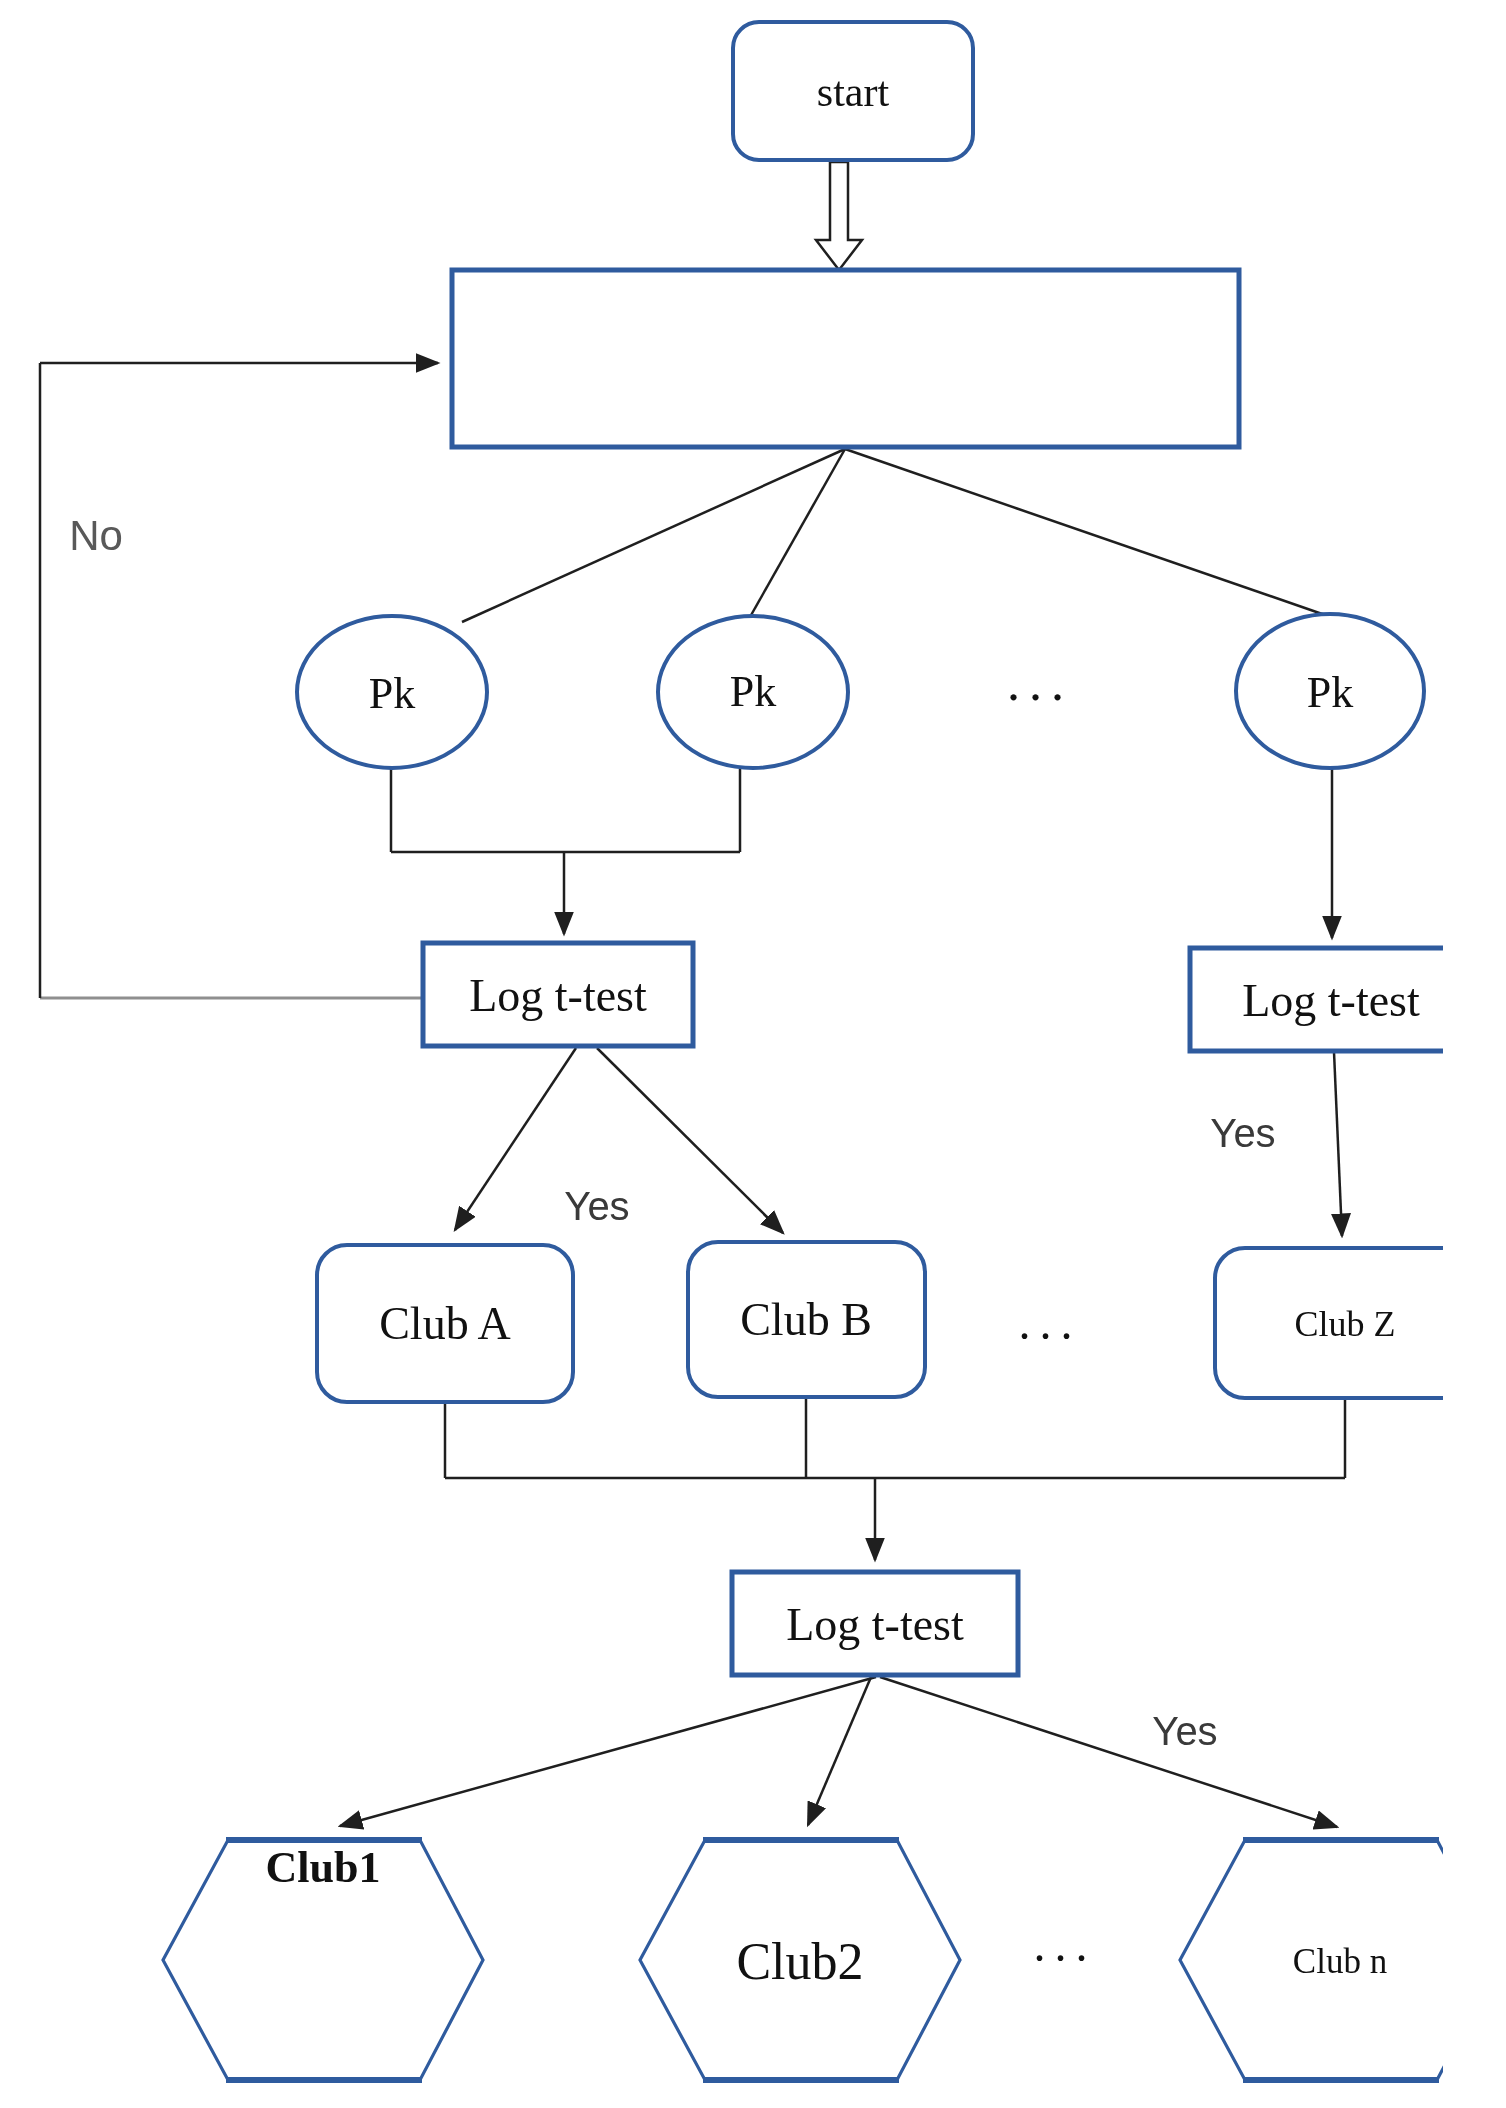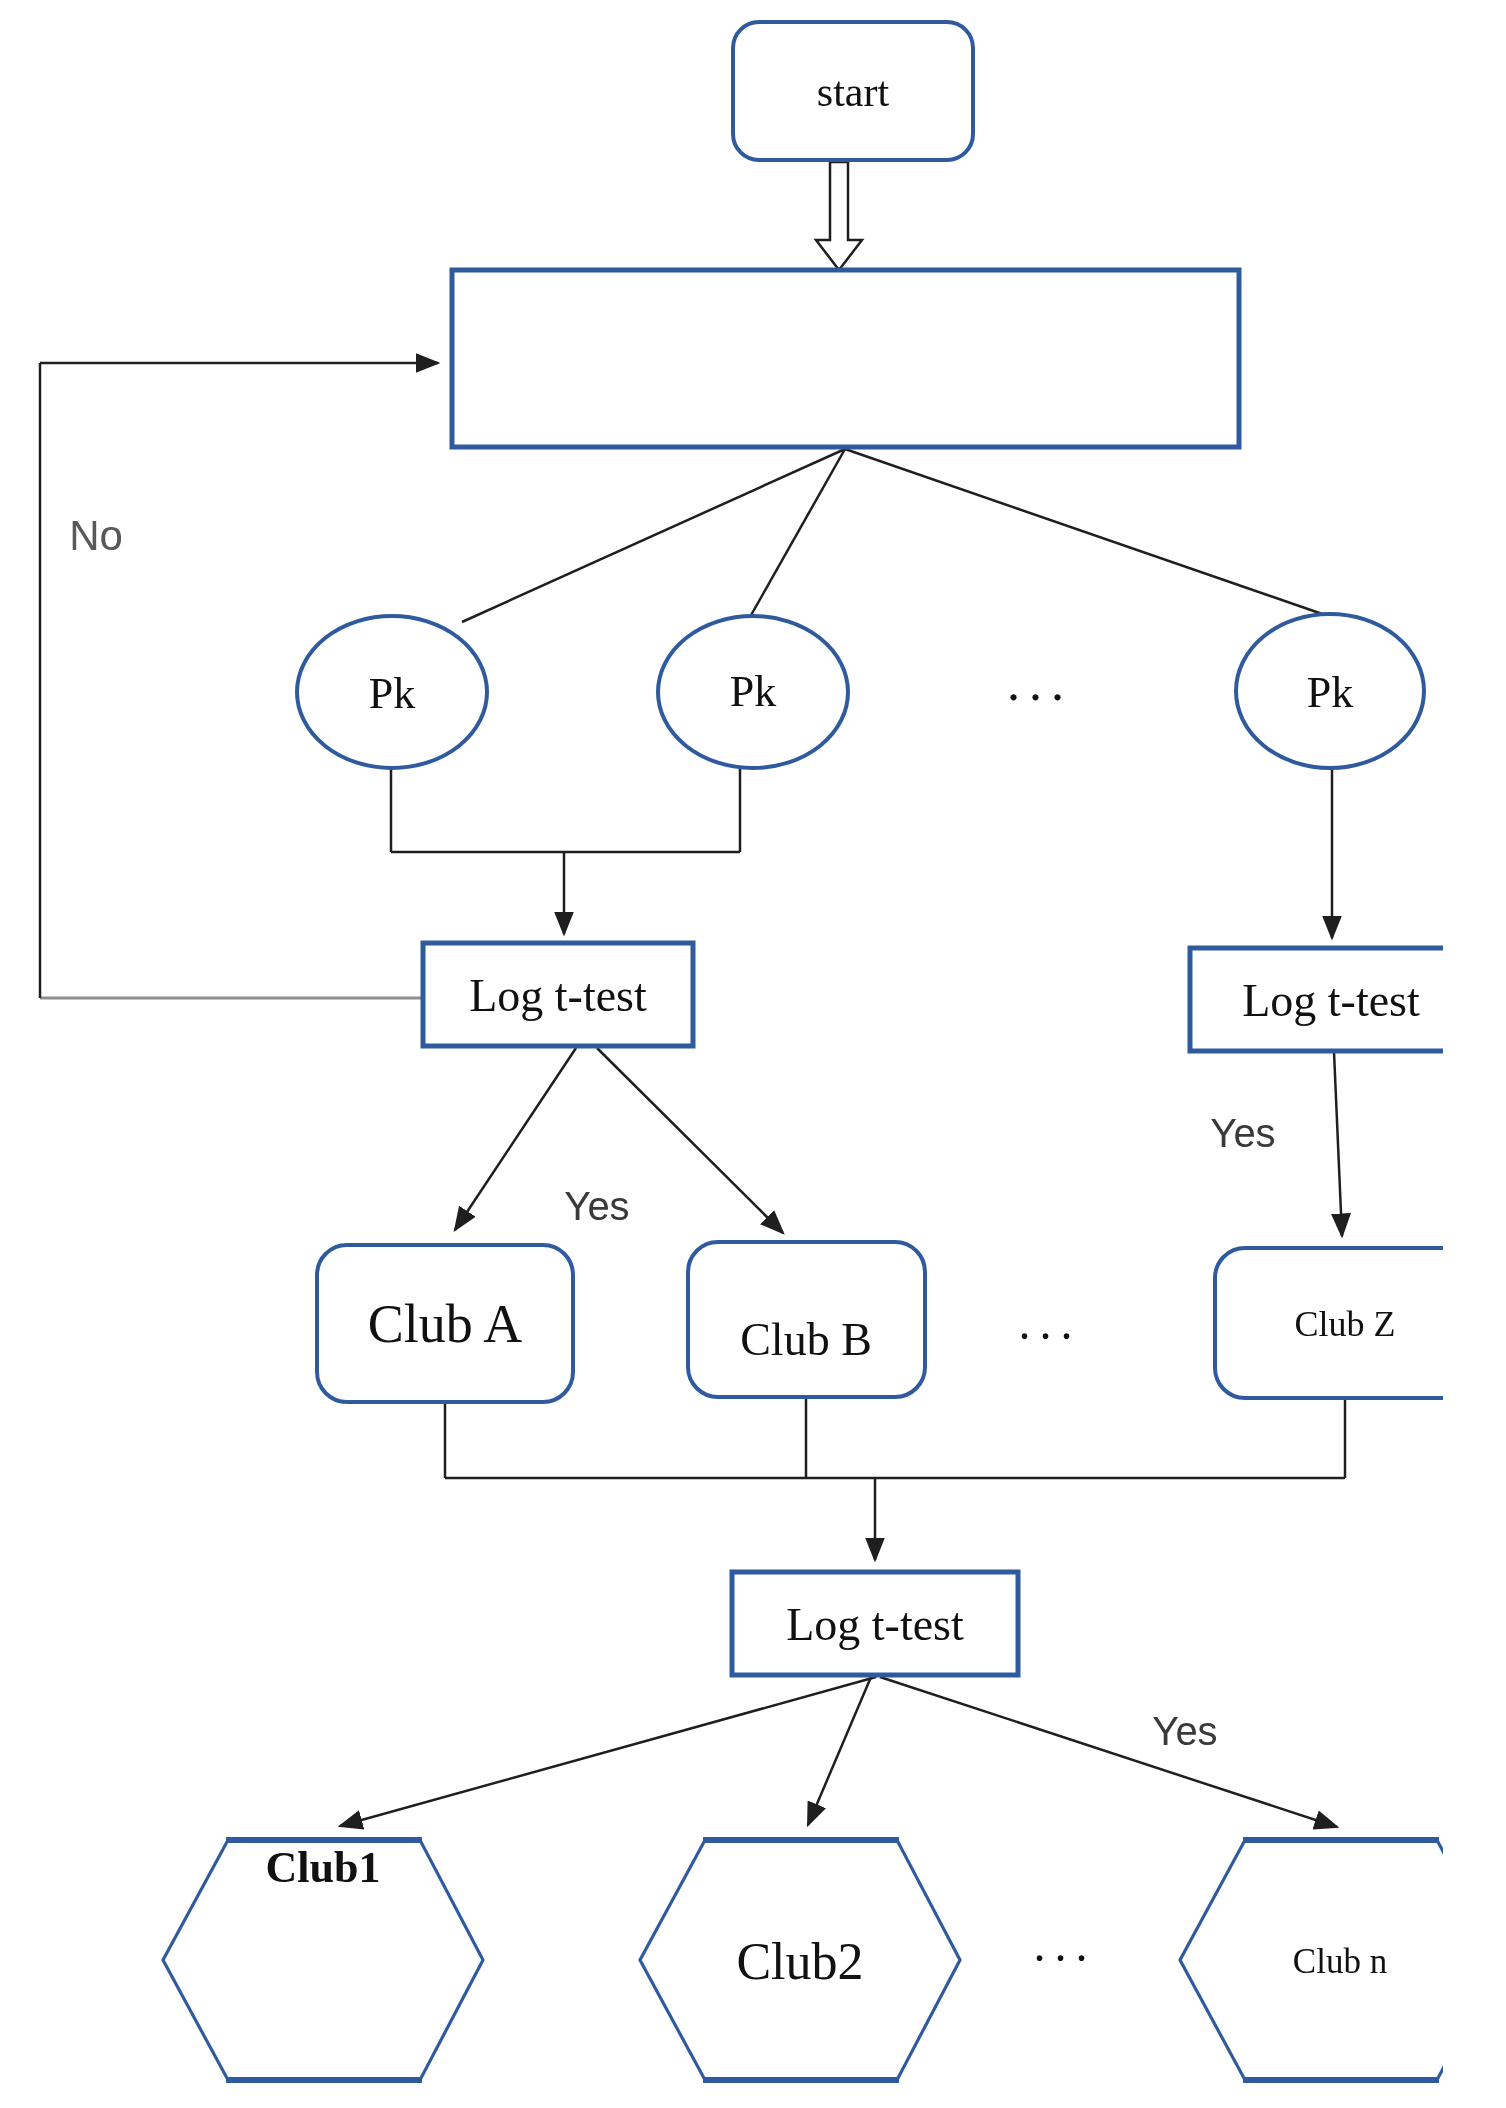--- a/index.html
+++ b/index.html
@@ -132,22 +132,22 @@
 
 
   <div class="lbl" style="left:392px; top:694px; font-size:44px;">Pk</div>
   <div class="lbl" style="left:753px; top:692px; font-size:44px;">Pk</div>
   <div class="lbl" style="left:1330px; top:693px; font-size:44px;">Pk</div>
 
   <div class="lbl" style="left:558px; top:996px; font-size:46px;">Log t-test</div>
   <div class="lbl" style="left:1331px; top:1001px; font-size:46px;">Log t-test</div>
   <div class="lbl" style="left:875px; top:1625px; font-size:46px;">Log t-test</div>
 
-  <div class="lbl" style="left:445px; top:1324px; font-size:54px;">Club A</div>
-  <div class="lbl" style="left:806px; top:1320px; font-size:46px;margin-top:20px;">Club B</div>
+  <div class="lbl" style="left:445px; top:1324px; font-size:46px;">Club A</div>
+  <div class="lbl" style="left:806px; top:1320px; font-size:46px;">Club B</div>
   <div class="lbl" style="left:1345px; top:1324px; font-size:36px;">Club Z</div>
 
   <div class="lbl" style="left:323px; top:1868px; font-size:44px;font-weight:bold;">Club1</div>
   <div class="lbl" style="left:800px; top:1962px; font-size:52px;">Club2</div>
   <div class="lbl" style="left:1340px; top:1962px; font-size:35px;">Club n</div>
 
   <div class="tag" style="left:96px; top:536px; font-size:42px; color:var(--no-text,#595959);">No</div>
   <div class="tag" style="left:597px; top:1206px; font-size:40px;">Yes</div>
   <div class="tag" style="left:1243px; top:1133px; font-size:40px;">Yes</div>
   <div class="tag" style="left:1185px; top:1731px; font-size:40px;">Yes</div>

